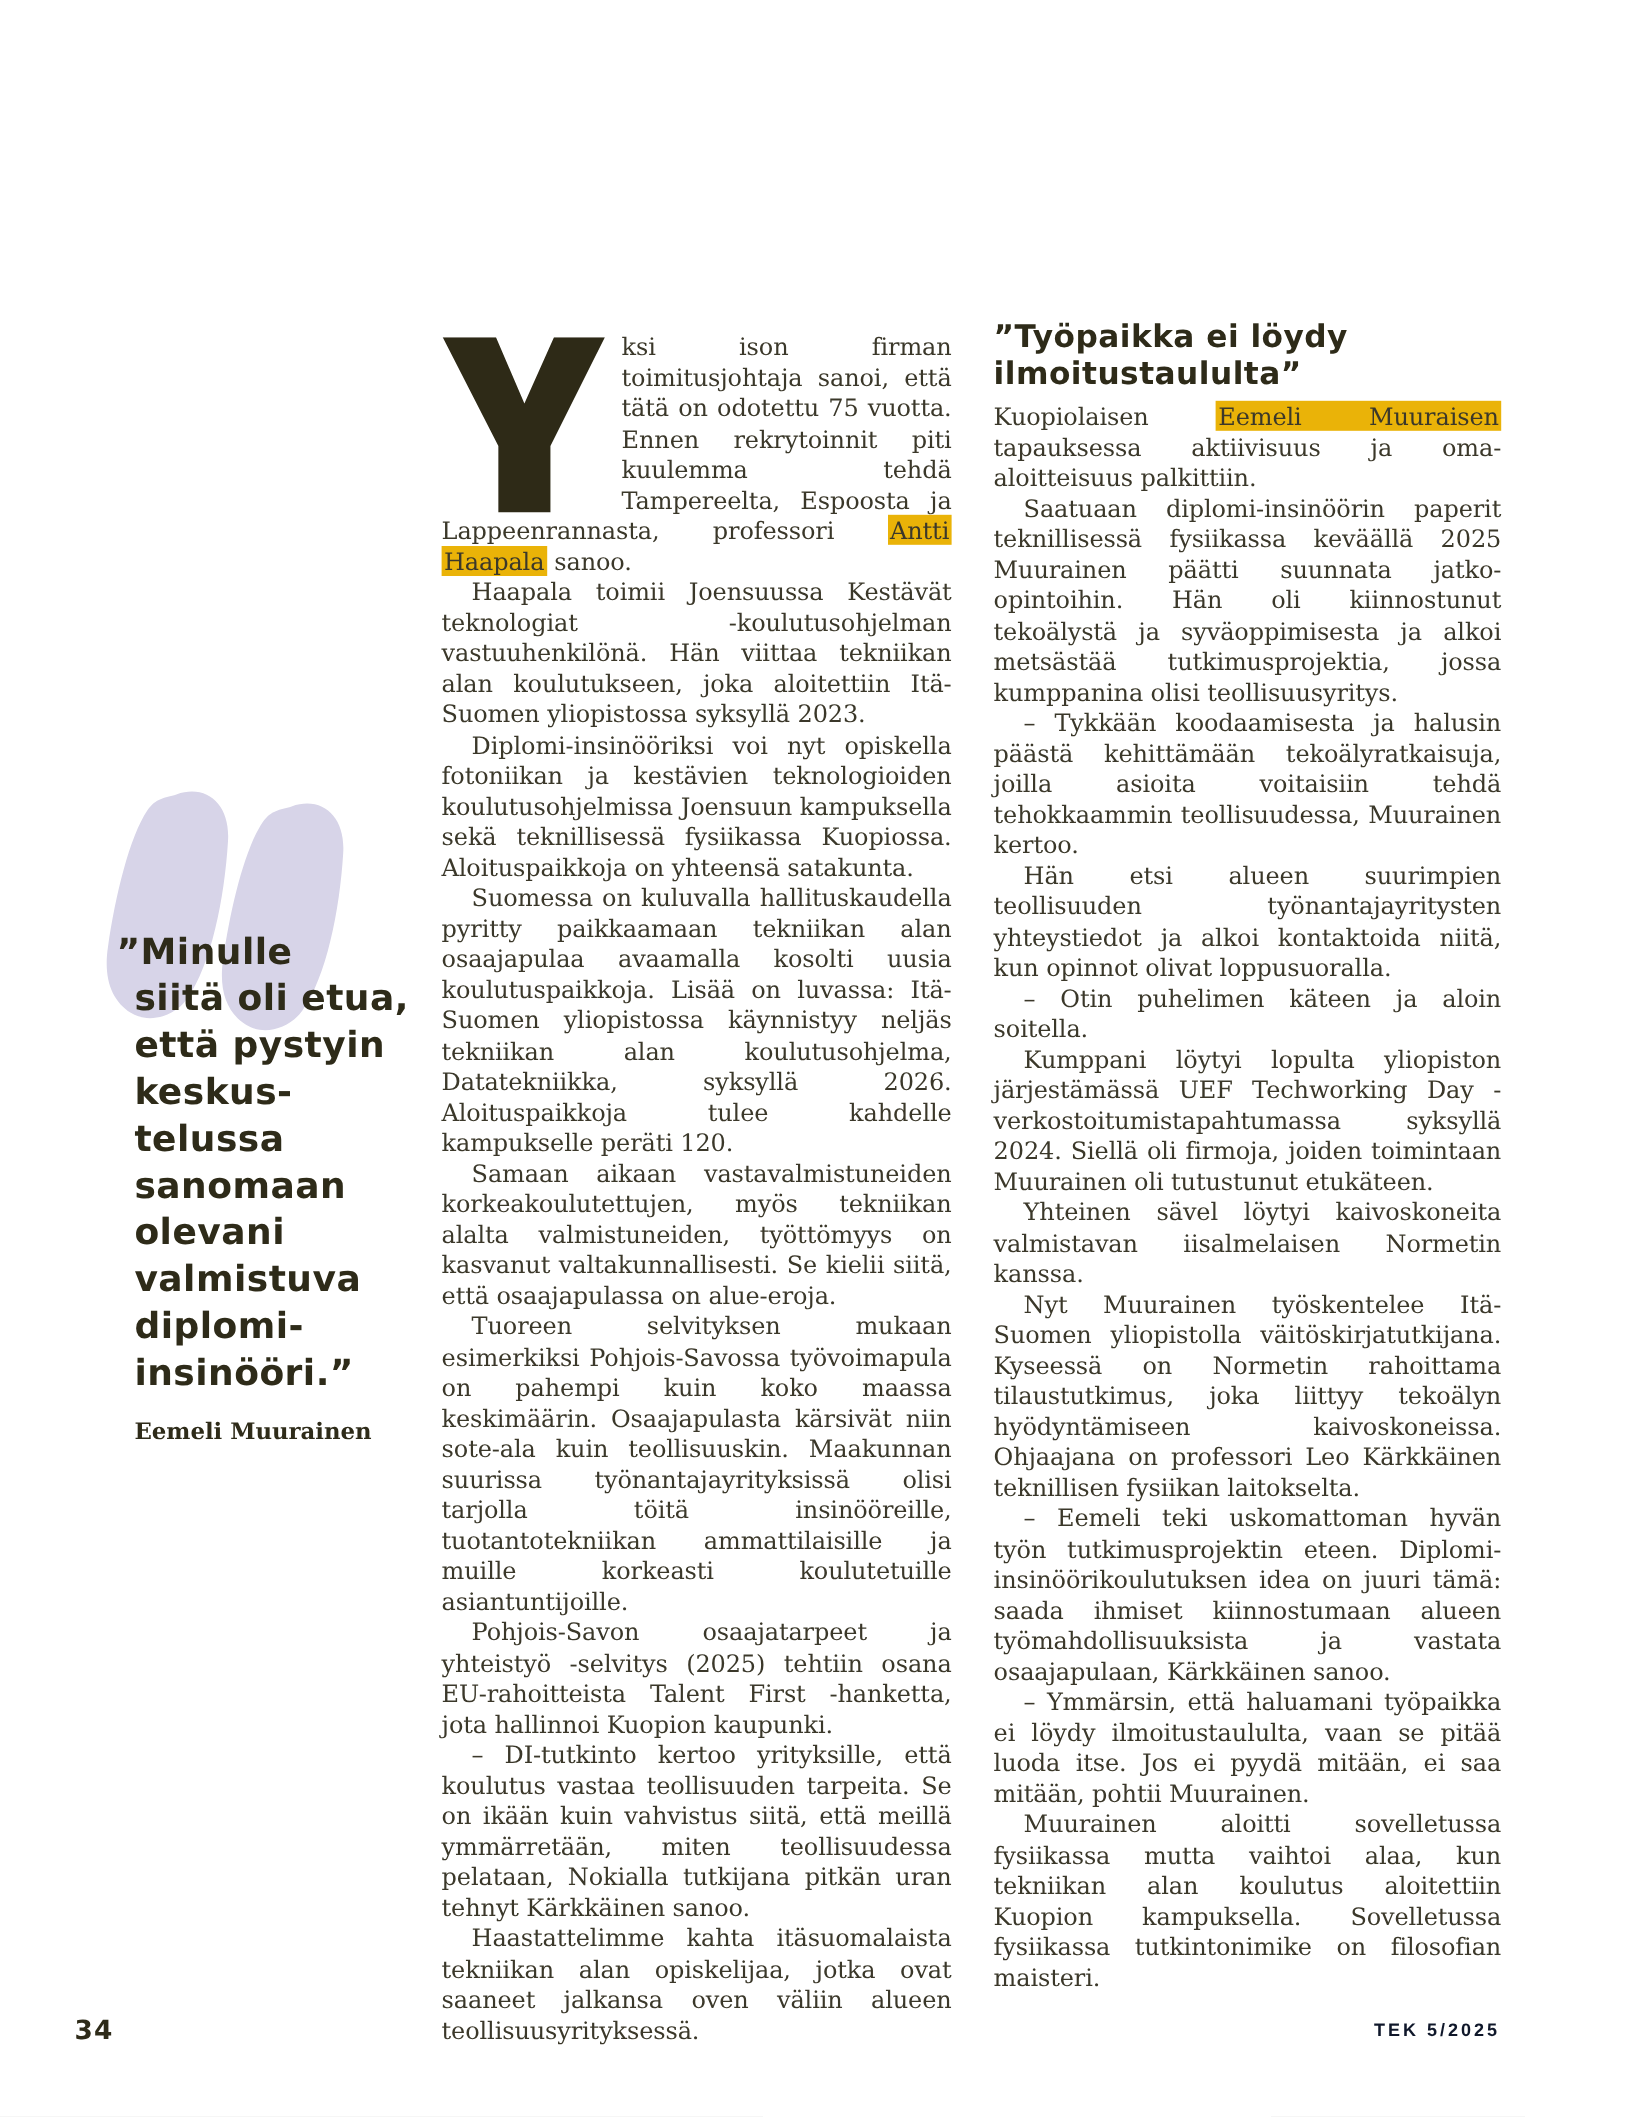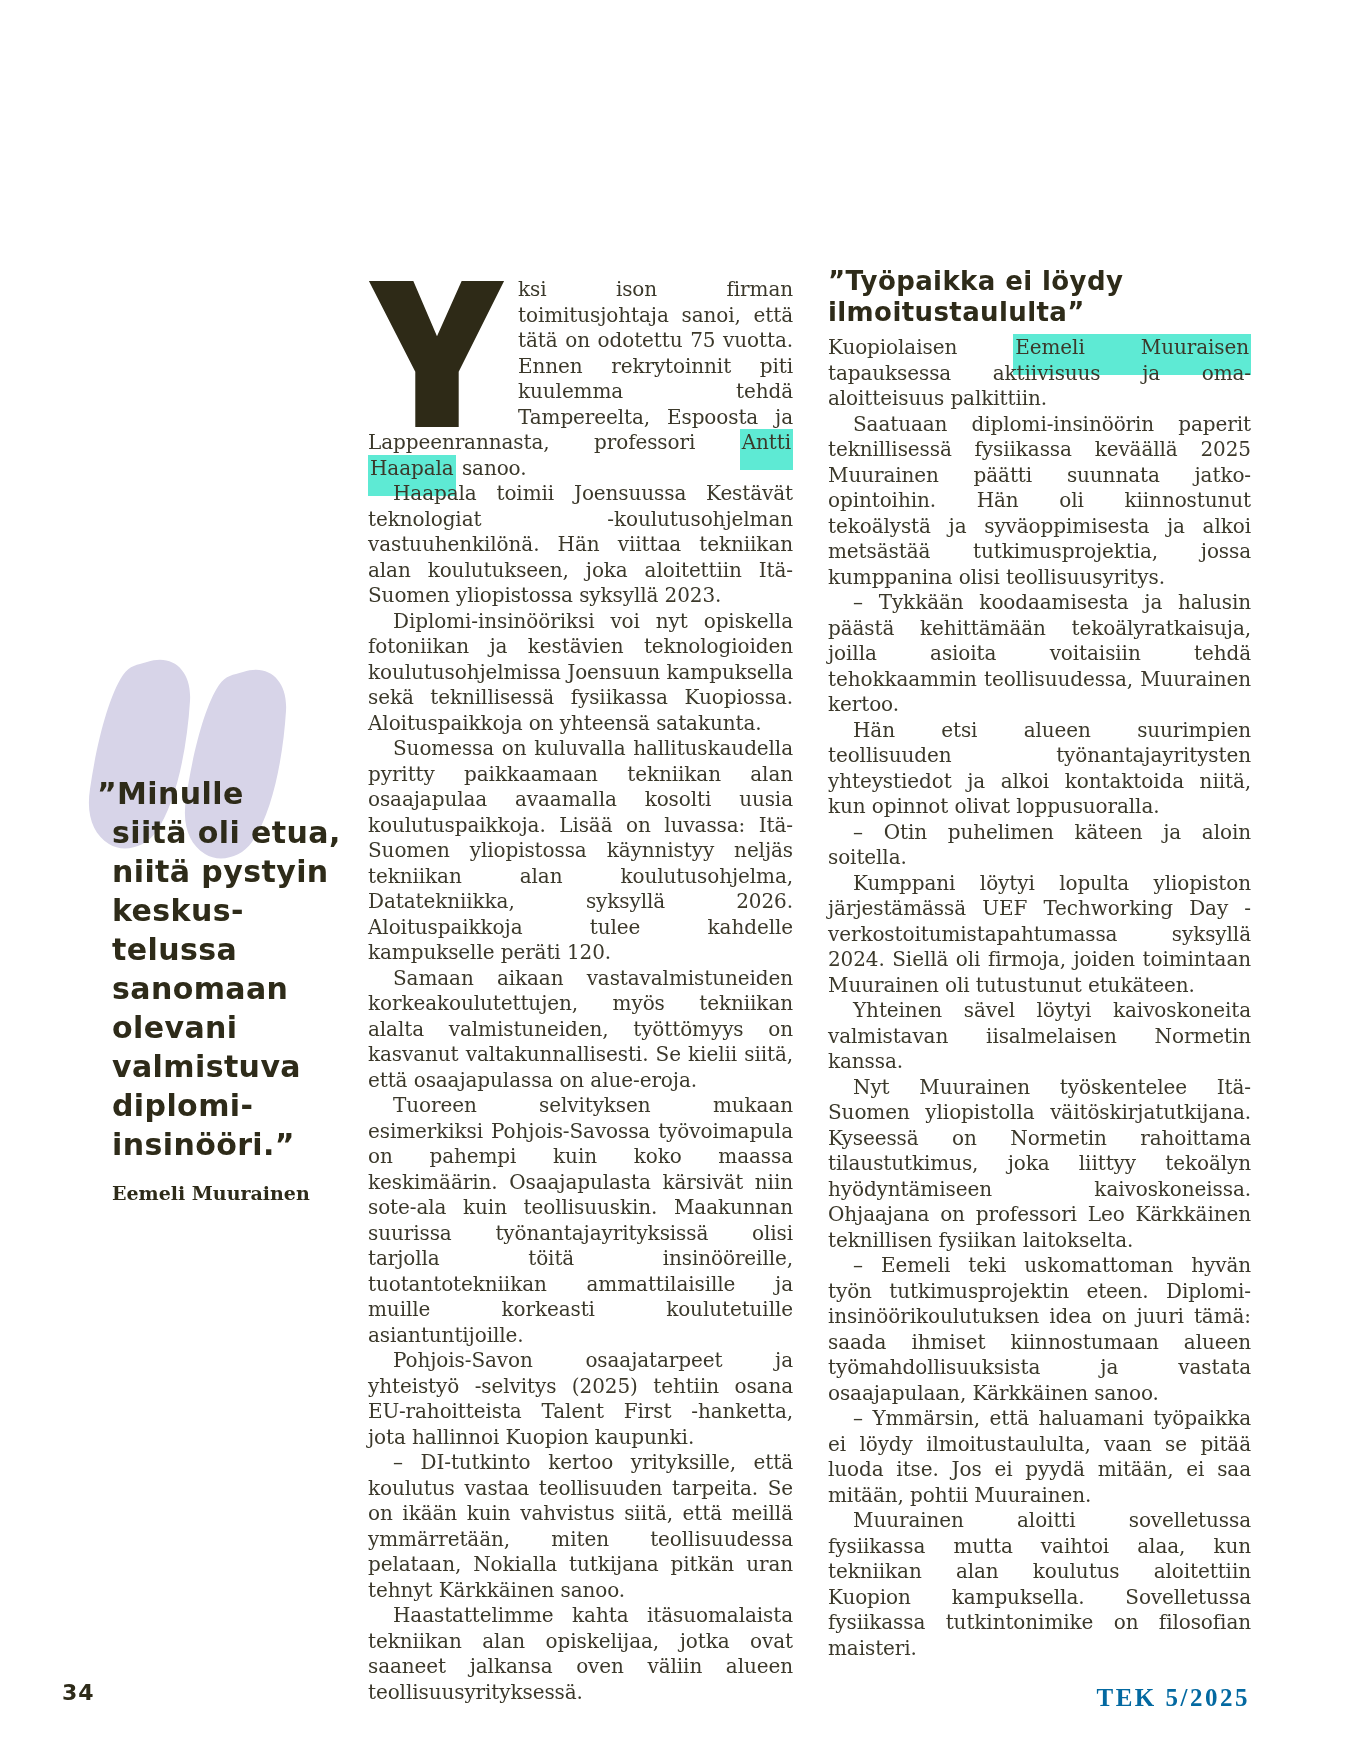--- a/index.html
+++ b/index.html
@@ -11,21 +11,21 @@
   
   .col{
     position:absolute;top:277px;
     font-size:20px;line-height:25.5px;letter-spacing:-0.1px;
     text-align:justify;color:#3b382a;
   }
   .col1{left:368px;width:425px;}
   .col2{left:828px;width:423px;top:266px;}
   .para{margin:0;text-indent:25px;}
   .para.first{text-indent:0;}
-  .hl{background:#5eead4;padding:1px 2px 16px 2px;box-decoration-break:clone;-webkit-box-decoration-break:clone;}
+  .hl{background:#eab308;padding:1px 2px 0 2px;box-decoration-break:clone;-webkit-box-decoration-break:clone;}
   
   .dropcap{float:left;width:137px;height:146px;margin:4px 13px 2px 0;}
   .dropcap svg{display:block;width:137px;height:146px;}
   
   .heading{
     font-family:"DejaVu Sans",sans-serif;font-weight:bold;
     font-size:26px;line-height:31px;letter-spacing:0.4px;
     color:#2e2b19;margin:0 0 7px 0;text-align:left;text-indent:0;
   }
   
@@ -44,40 +44,40 @@
     font-size:19px;color:#2e2b19;
   }
   
   .pagenum{
     position:absolute;left:62px;top:1680px;
     font-family:"DejaVu Sans",sans-serif;font-weight:bold;
     font-size:22px;letter-spacing:1px;color:#2e2b19;
   }
   .footer-right{
     position:absolute;right:117px;top:1684px;
-    font-family:Liberation Serif, serif;font-weight:bold;
-    font-size:25px;letter-spacing:2.5px;color:#0369a1;
+    font-family:Liberation Sans, sans-serif;font-weight:bold;
+    font-size:15px;letter-spacing:2.5px;color:#0f172a;
   }
 </style>
 </head>
 <body>
 
 <div class="page">
 
   <aside class="pullquote">
     <svg class="quote-mark" viewBox="0 0 210 205" aria-hidden="true">
       <g fill="#d7d4e8">
         <path d="M62,6 C88,-3 107,15 105,45 C102,93 91,148 71,176 C60,192 38,197 24,188 C8,178 1,159 5,133 C11,91 23,41 38,19 C45,9 52,9 62,6 Z"></path>
         <path d="M158,16 C184,7 203,25 201,55 C198,103 187,158 167,186 C156,202 134,207 120,198 C104,188 97,169 101,143 C107,101 119,51 134,29 C141,19 148,19 158,16 Z"></path>
       </g>
     </svg>
     <div class="pq-lines" id="pq-lines">
         <div class="pq-line">”Minulle</div>
         <div class="pq-line">siitä oli etua,</div>
-        <div class="pq-line">niitä pystyin</div>
+        <div class="pq-line">että pystyin</div>
         <div class="pq-line">keskus-</div>
         <div class="pq-line">telussa</div>
         <div class="pq-line">sanomaan</div>
         <div class="pq-line">olevani</div>
         <div class="pq-line">valmistuva</div>
         <div class="pq-line">diplomi-</div>
         <div class="pq-line">insinööri.”</div>
       </div>
     <div class="pq-attr">Eemeli Muurainen</div>
   </aside>

